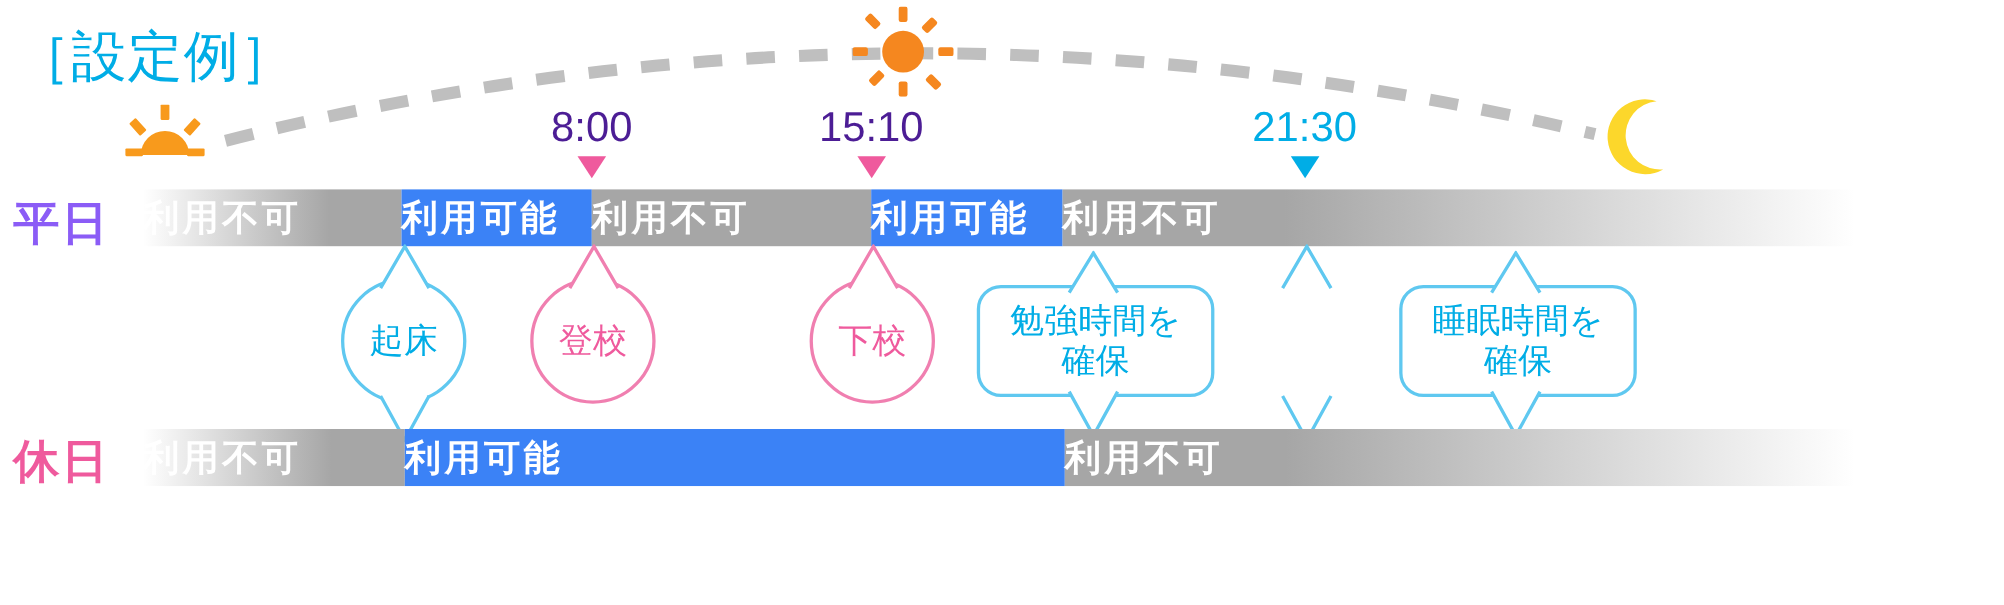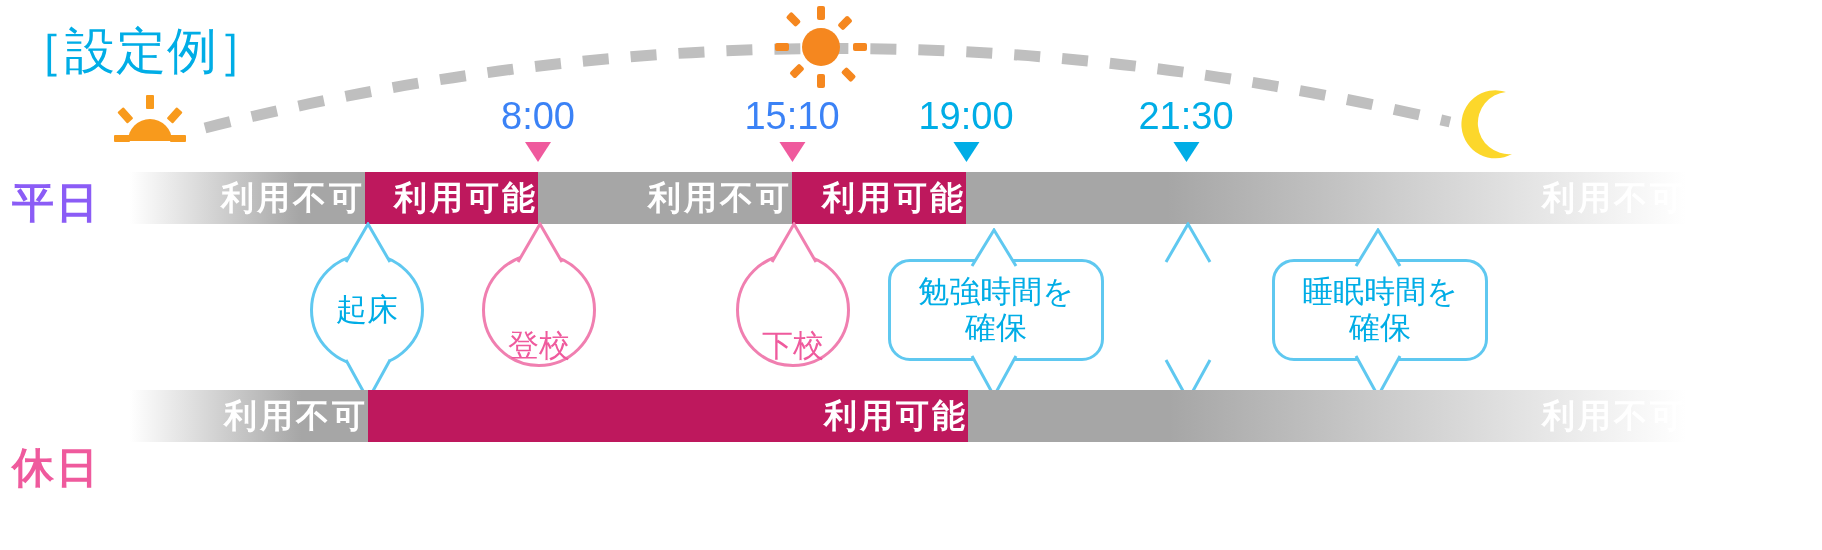--- a/index.html
+++ b/index.html
@@ -28,53 +28,53 @@
   .tick{position:absolute;top:96px;transform:translateX(-50%);text-align:center;white-space:nowrap;}
   .tick .tlabel{font-size:38px;line-height:40px;font-weight:400;}
   .tick .tri{
     width:0;height:0;margin:6px auto 0;
     border-left:13px solid transparent;border-right:13px solid transparent;
     border-top:20px solid currentColor;
   }
   .tick.cy{color:#00ade6;}
   .tick.pk{color:#ef5a9d;}
   .tick.cy .tlabel{color:#00ade6;}
-  .tick.pk .tlabel{color:#3b82f6;text-align:center;}
+  .tick.pk .tlabel{color:#4c1d95;text-align:center;}
 
   
   .rowlabel{position:absolute;left:12px;font-size:42px;font-weight:700;letter-spacing:2px;white-space:nowrap;}
   #label-weekday{top:175px;color:#8b5cf6;}
-  #label-holiday{top:392px;color:#ef5a9d;margin-top:48px;}
+  #label-holiday{top:392px;color:#ef5a9d;}
 
   
   .bar{position:absolute;left:130px;width:1556px;height:52px;display:flex;overflow:hidden;}
   #bar-weekday{top:172px;}
   #bar-holiday{top:390px;}
   .seg{
-    display:flex;align-items:center;justify-content:flex-end;
+    display:flex;align-items:center;justify-content:flex-start;
     font-size:33px;font-weight:700;color:#ffffff;letter-spacing:3px;
     height:100%;box-sizing:border-box;white-space:nowrap;
   }
   .seg.gray{background:#a6a6a6;}
-  .seg.pink{background:#be185d;}
+  .seg.pink{background:#3b82f6;}
   .seg.fade{background:linear-gradient(to right,#ffffff 0%,#a6a6a6 72%,#a6a6a6 100%);}
   .seg.fadeR{background:linear-gradient(to left,#ffffff 0%,#a6a6a6 72%,#a6a6a6 100%);}
 
   
   .bubble{
     position:absolute;box-sizing:border-box;
     display:flex;align-items:center;justify-content:center;text-align:center;
     background:#ffffff;
   }
   .bubble .btxt{font-size:31px;line-height:36px;font-weight:400;white-space:pre-line;}
   .bubble.round{border-radius:50%;}
   .bubble.rect{border-radius:22px;}
   .bubble.cy{border:3px solid #5fc8f0;}
   .bubble.cy .btxt{color:#00ade6;}
-  .bubble.pk{border:3px solid #f07fb0;align-items:flex-end;}
+  .bubble.pk{border:3px solid #f07fb0;}
   .bubble.pk .btxt{color:#ef5a9d;}
 
   
   .tail{position:absolute;pointer-events:none;}
 </style>
 </head>
 <body>
 
 <div class="stage">
 
@@ -114,24 +114,20 @@
   </svg>
 
   <div class="tick pk" style="left:538px">
     <div class="tlabel">8:00</div>
     <div class="tri"></div>
   </div>
   <div class="tick pk" style="left:792px">
     <div class="tlabel">15:10</div>
     <div class="tri"></div>
   </div>
-  <div class="tick cy" style="left:966px">
-    <div class="tlabel">19:00</div>
-    <div class="tri"></div>
-  </div>
   <div class="tick cy" style="left:1186px">
     <div class="tlabel">21:30</div>
     <div class="tri"></div>
   </div>
 
   <div class="rowlabel" id="label-weekday">平日</div>
   <div class="bar" id="bar-weekday">
     <div class="seg fade" style="width:235px">
       <span>利用不可</span>
     </div>

